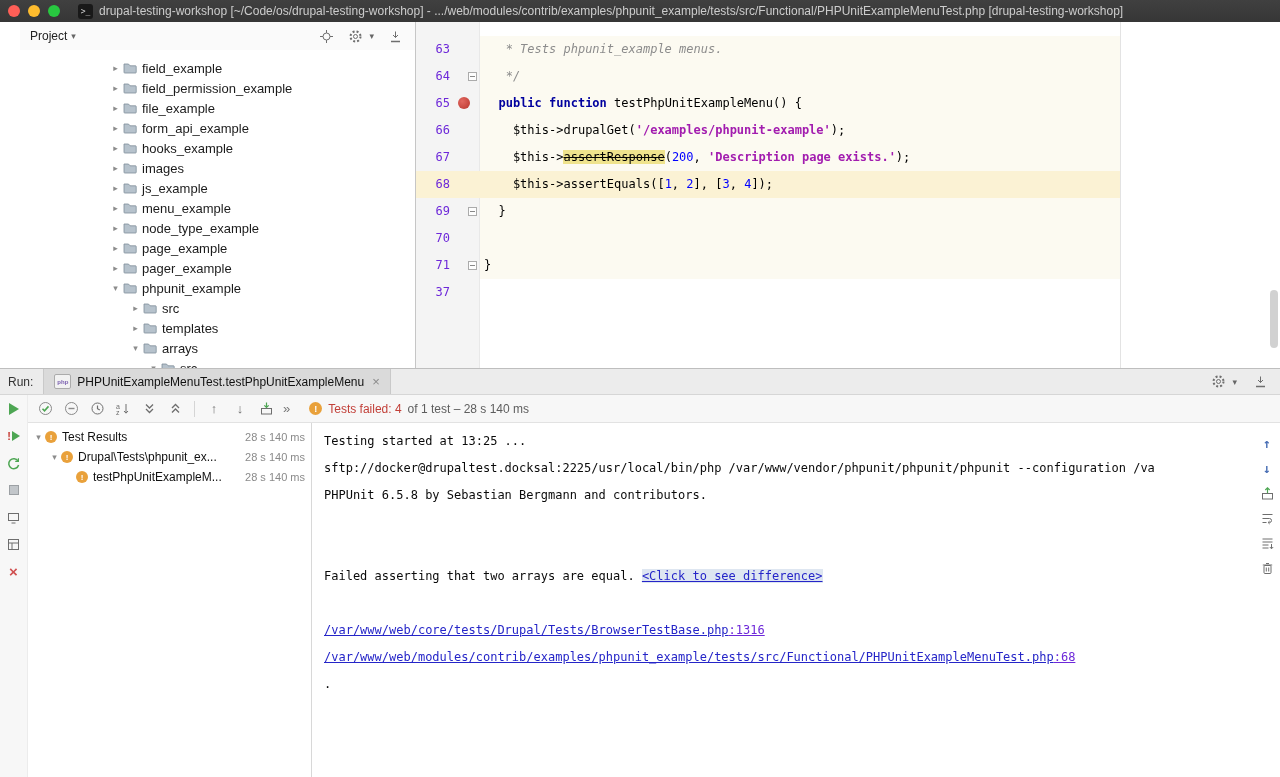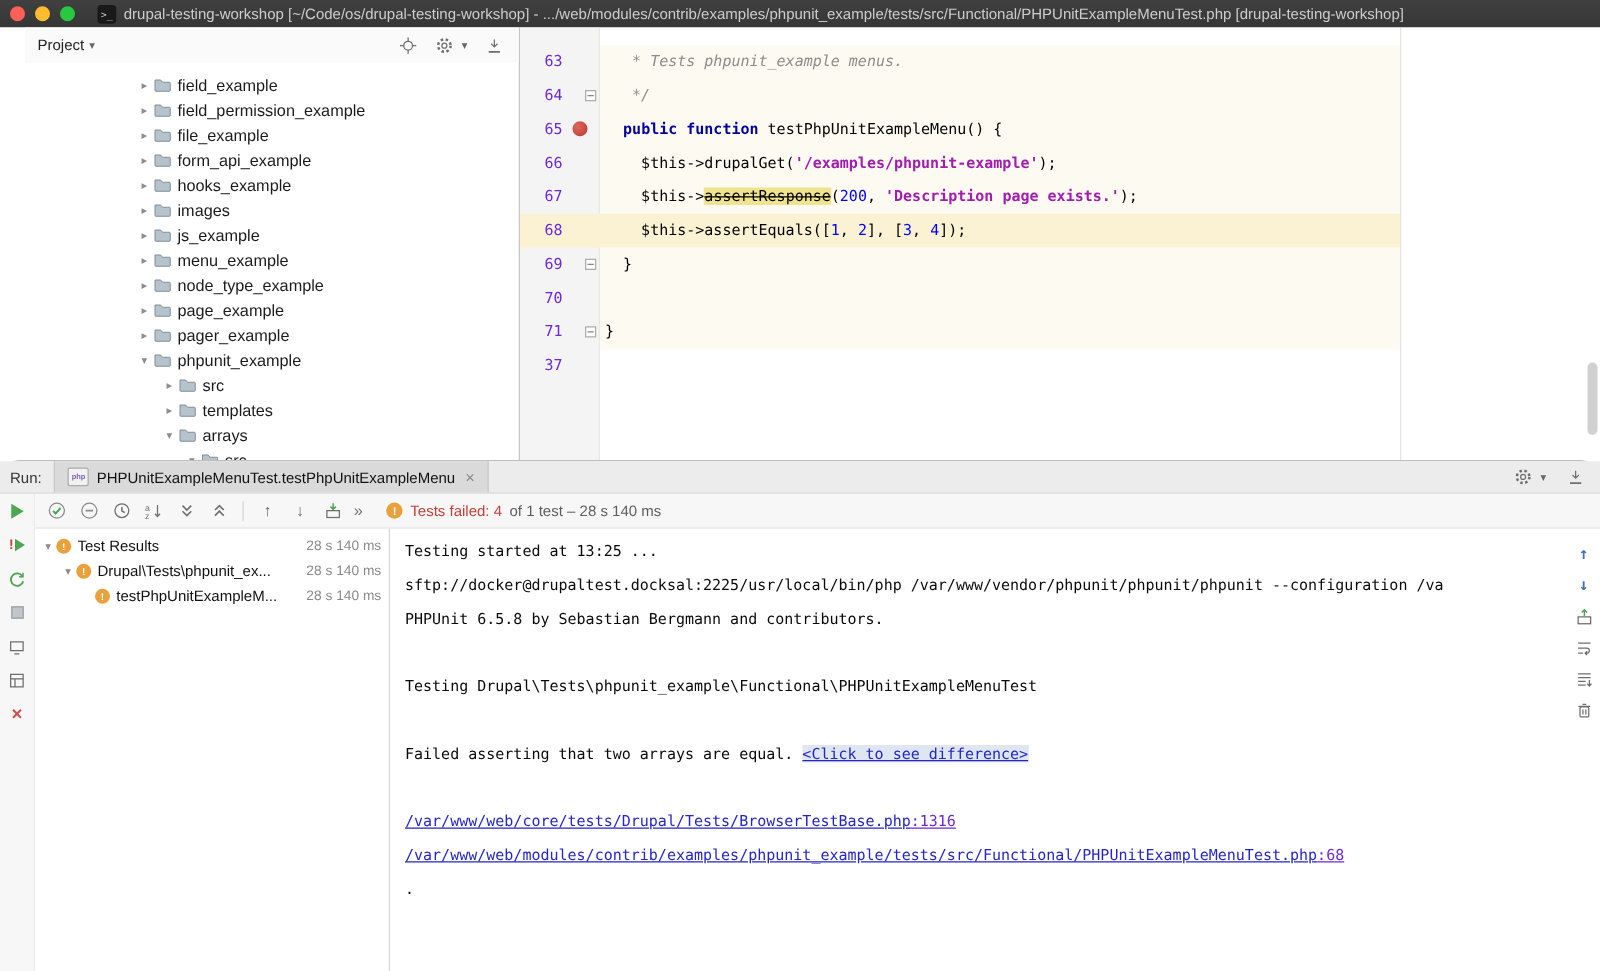--- a/index.html
+++ b/index.html
@@ -49,21 +49,21 @@
   .cl{ height:27px; line-height:27px; white-space:pre; }
   .t-com{ color:#8C8C8C; font-style:italic; }
   .t-kw{ color:#00009E; font-weight:bold; }
   .t-str{ color:#a21caf; font-weight:bold; }
   .t-num{ color:#0000FF; }
   .t-dep{ background:#EFE38D; text-decoration:line-through; }
   .editor-sb{ position:absolute; right:1px; top:0; bottom:0; width:11px; z-index:3; }
   .editor-sb .thumb{ position:absolute; top:268px; right:1px; width:8px; height:58px; background:rgba(90,90,90,.28); border-radius:4px; }
 
   
-  .run-panel{ height:409px; border-top:1px solid #BEBEBE; display:flex; flex-direction:column; background:#fff;border-radius:16px; }
+  .run-panel{ height:409px; border-top:1px solid #BEBEBE; display:flex; flex-direction:column; background:#fff; }
   .run-tabbar{ height:26px; flex:none; background:#ECECEC; border-bottom:1px solid #D6D6D6; display:flex; align-items:stretch; }
   .run-label{ display:flex; align-items:center; padding:0 10px 0 8px; font-size:12px; color:#333; }
   .run-tab{ display:flex; align-items:center; gap:6px; padding:0 10px; background:#DADADA; border-left:1px solid #C9C9C9; border-right:1px solid #C9C9C9; font-size:12px; color:#111; }
   .php-badge{ width:17px; height:15px; background:#F2F2F2; border:1px solid #ABABAB; border-radius:2px; font-size:6px; color:#7A5FB0; display:flex; align-items:center; justify-content:center; font-weight:bold; }
   .tab-close{ color:#8A8A8A; font-size:13px; margin-left:2px; }
   .tabbar-right{ margin-left:auto; display:flex; align-items:center; gap:16px; padding-right:12px; }
   .tabbar-right svg{ display:block; }
 
   .run-body{ flex:1; display:flex; min-height:0; }
   .left-strip{ width:28px; flex:none; background:#F7F7F7; border-right:1px solid #ECECEC; display:flex; flex-direction:column; align-items:center; padding-top:6px; gap:11px; }
@@ -474,21 +474,20 @@
               <span class="tt-label">testPhpUnitExampleM...</span>
               <span class="tt-time">28 s 140 ms</span>
             </div>
           </div>
 
           <div class="console">
             <div class="cline"><span>Testing started at 13:25 ...</span></div>
             <div class="cline"><span>sftp://docker@drupaltest.docksal:2225/usr/local/bin/php /var/www/vendor/phpunit/phpunit/phpunit --configuration /va</span></div>
             <div class="cline"><span>PHPUnit 6.5.8 by Sebastian Bergmann and contributors.</span></div>
             <div class="cline"></div>
-            <div class="cline"><span>Testing Drupal\Tests\phpunit_example\Functional\PHPUnitExampleMenuTest</span></div>
             <div class="cline"></div>
             <div class="cline"><span>Failed asserting that two arrays are equal. </span><span class="clink fail-link">&lt;Click to see difference&gt;</span></div>
             <div class="cline"></div>
             <div class="cline"><span class="clink">/var/www/web/core/tests/Drupal/Tests/BrowserTestBase.php</span><span class="clink lineno">:1316</span></div>
             <div class="cline"><span class="clink">/var/www/web/modules/contrib/examples/phpunit_example/tests/src/Functional/PHPUnitExampleMenuTest.php</span><span class="clink lineno">:68</span></div>
             <div class="cline"><span>.</span></div>
 
             <div class="console-icons">
               <span class="ci ci-arrow">↑</span>
               <span class="ci ci-arrow">↓</span>

